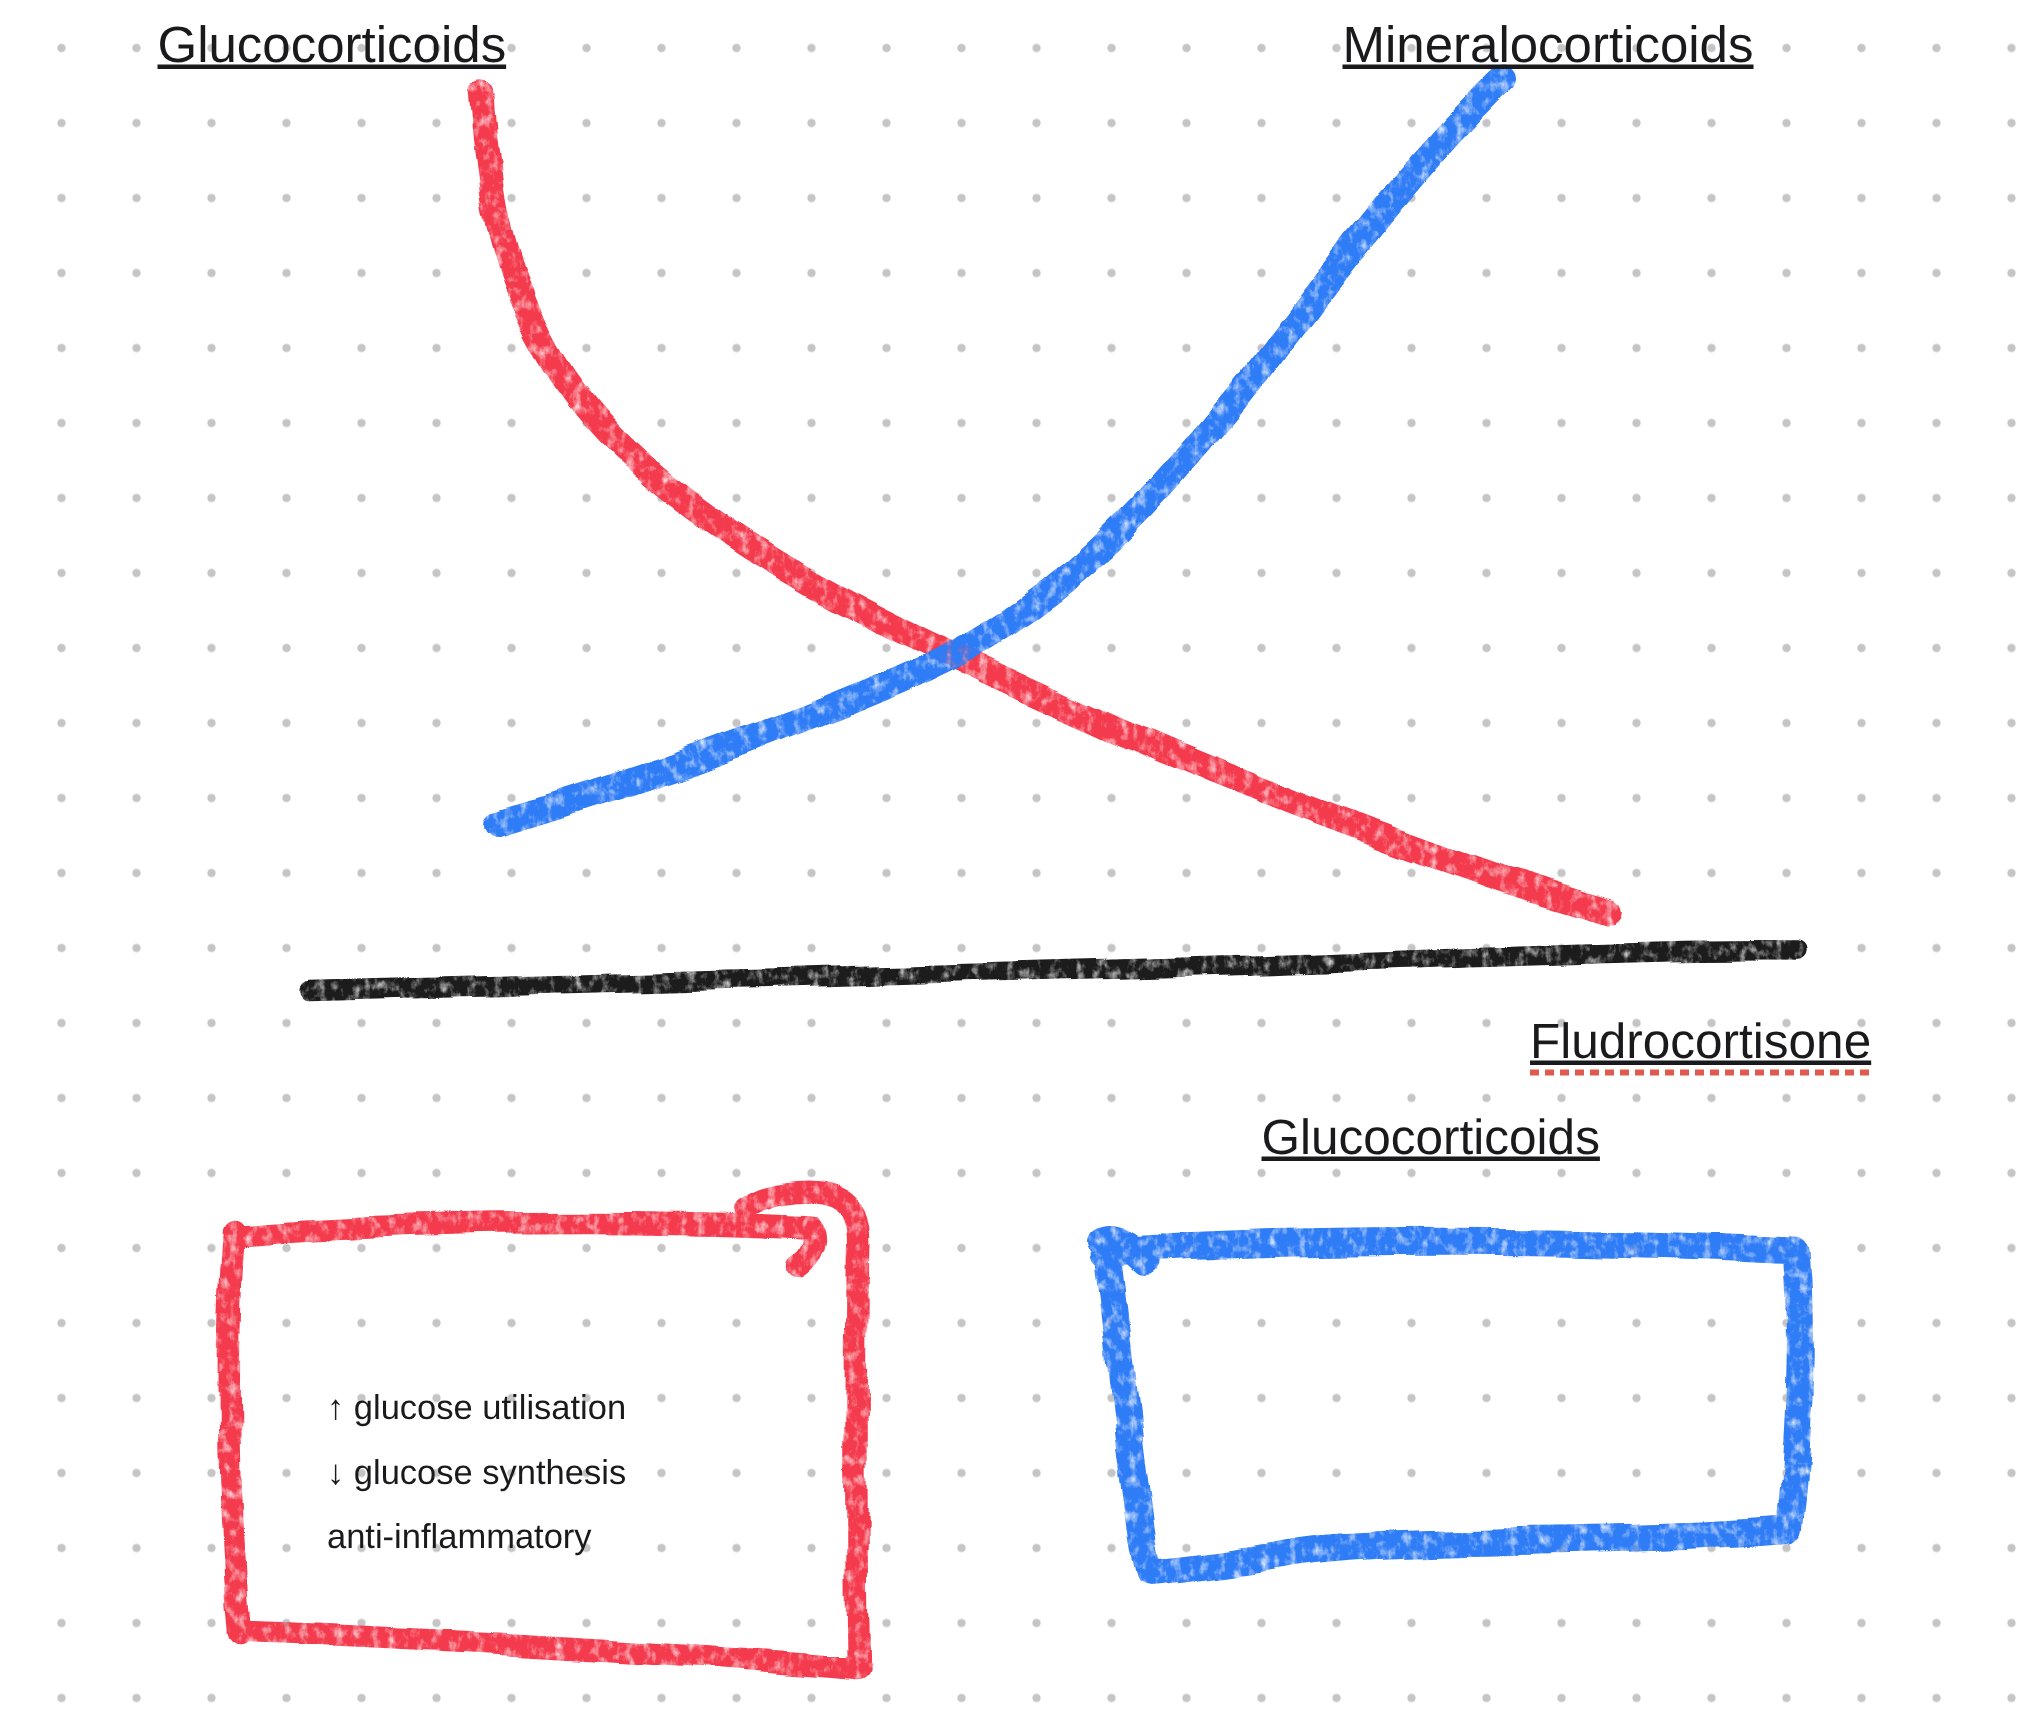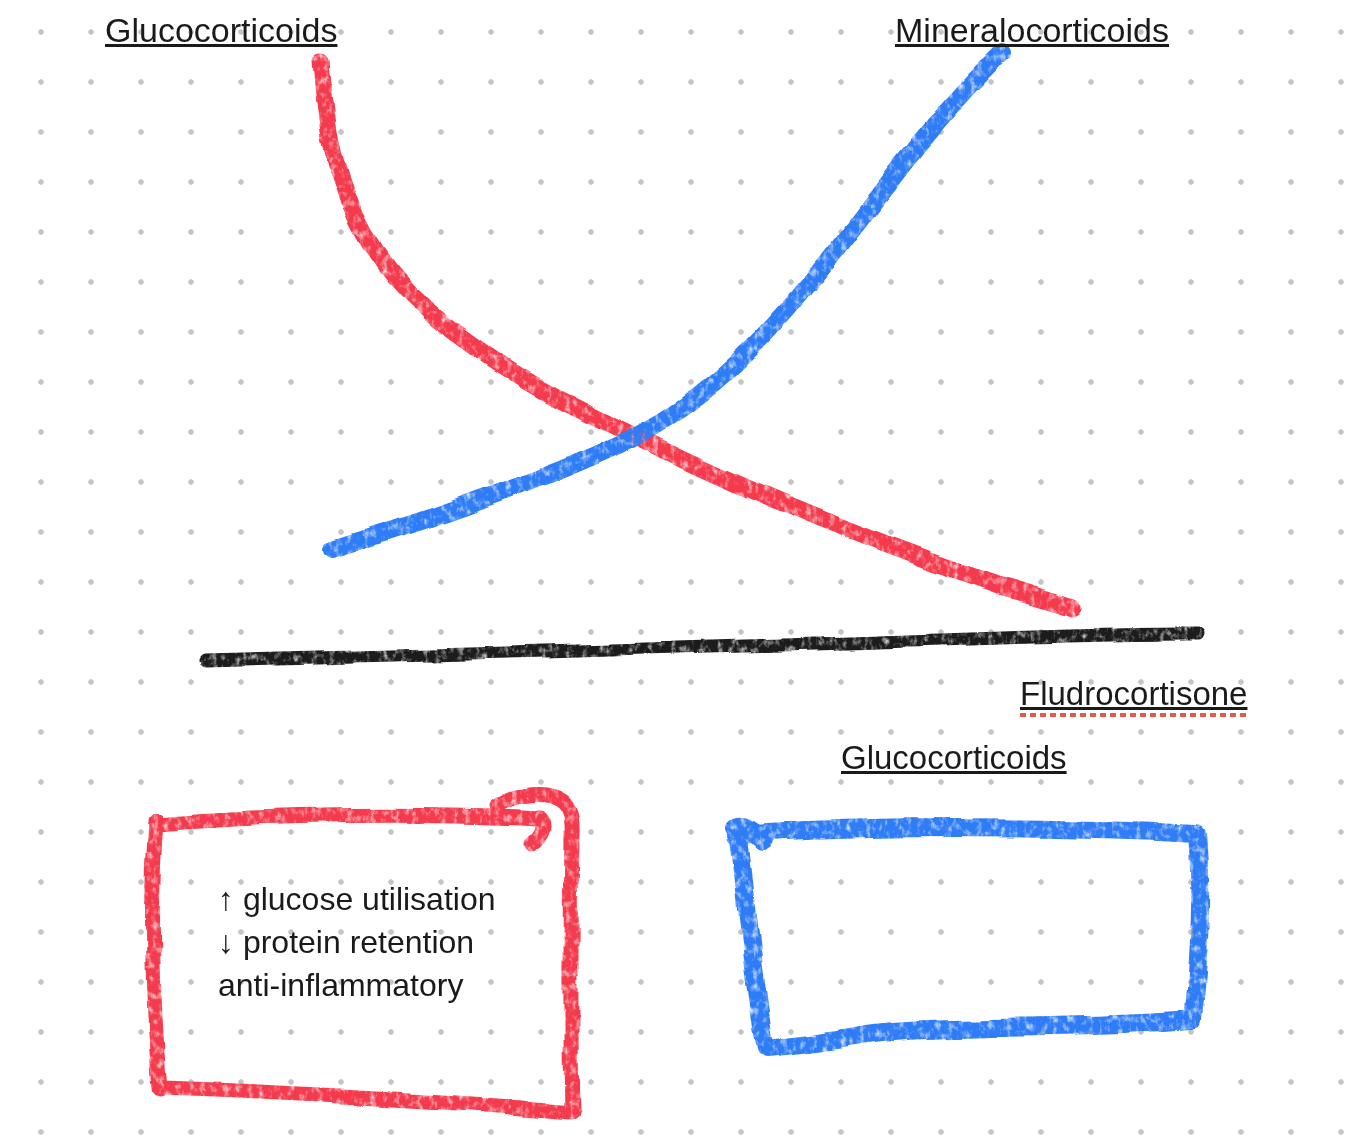--- a/index.html
+++ b/index.html
@@ -19,21 +19,21 @@
   .label{position:absolute;white-space:nowrap;font-size:34px;line-height:1.1;text-decoration:underline;}
   .label.drug{font-size:33px;}
   .spell{
     background-image:repeating-linear-gradient(to right, rgba(220,72,58,.9) 0 6px, rgba(0,0,0,0) 6px 10px);
     background-repeat:no-repeat;
     background-position:0 100%;
     background-size:100% 4px;
     padding-bottom:5px;
     text-align:right;
   }
-  .boxtext{position:absolute;font-size:32px;line-height:43px;white-space:nowrap;}
+  .boxtext{position:absolute;font-size:23px;line-height:43px;white-space:nowrap;margin-top:39px;}
   .boxtext.blue{line-height:42px;}
 </style>
 </head>
 <body>
 
 <div class="canvas">
 
   <svg class="drawing" viewBox="0 0 1356 1146" aria-hidden="true">
     <defs>
       <filter id="crayon" filterUnits="userSpaceOnUse" x="-40" y="-40" width="1436" height="1226">
@@ -67,18 +67,18 @@
   <div class="label drug" style="left:1020px;top:676px;">
     <span class="spell">Fludrocortisone</span>
   </div>
 
 
 
   <div class="label drug" style="left:841px;top:740px;">Glucocorticoids</div>
 
   <div class="boxtext" style="left:218px;top:878px;">
     <div>↑ glucose utilisation</div>
-    <div>↓ protein retention</div>
+    <div>↓ glucose synthesis</div>
     <div>anti-inflammatory</div>
   </div>
 
 
 </div>
 
 </body></html>

